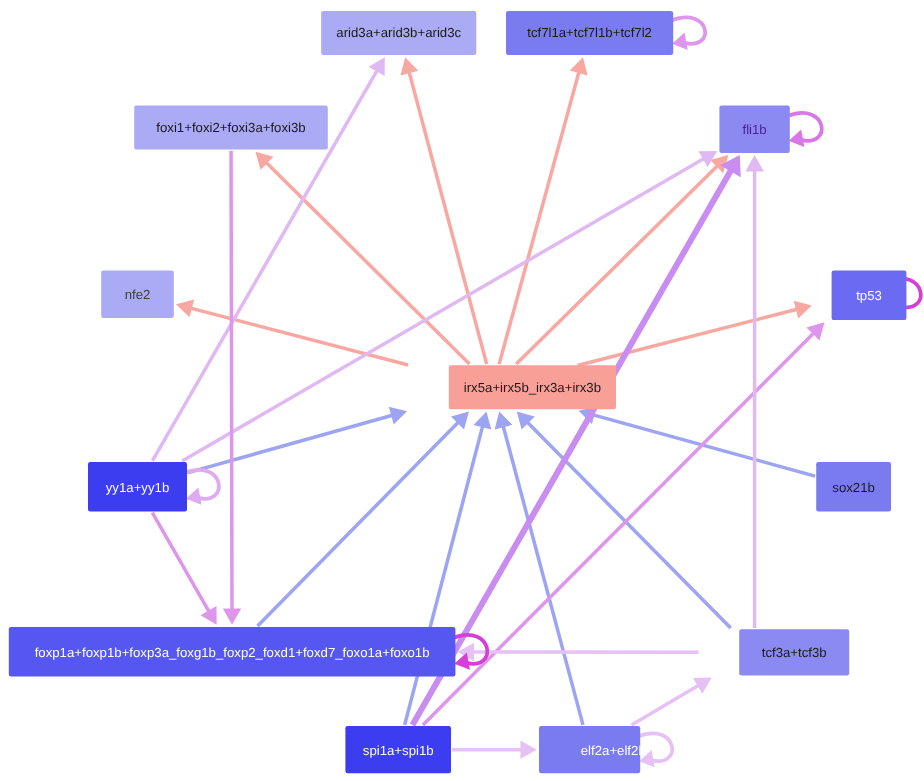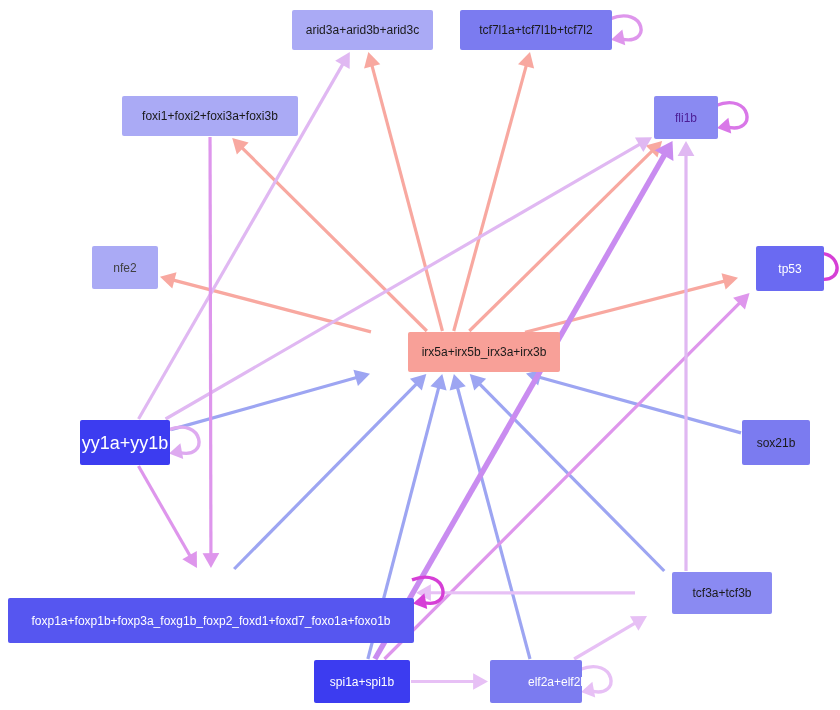--- a/index.html
+++ b/index.html
@@ -171,27 +171,27 @@
     </div>
     <div class="graph-node" style="left: 92px; top: 246px; width: 66px; height: 43px; background: rgb(170, 170, 245); color: #404040; font-size: 12px;">
       <span class="node-label">nfe2</span>
     </div>
     <div class="graph-node" style="left: 756px; top: 246px; width: 68px; height: 45px; background: rgb(106, 106, 242); color: rgb(255, 255, 255); font-size: 12px;">
       <span class="node-label">tp53</span>
     </div>
     <div class="graph-node" style="left: 372px; top: 332px; width: 152px; height: 40px; background: rgb(248, 160, 152); color: rgb(26, 26, 26); font-size: 12px; margin-left: 36px;">
       <span class="node-label">irx5a+irx5b_irx3a+irx3b</span>
     </div>
-    <div class="graph-node" style="left: 80px; top: 420px; width: 90px; height: 45px; background: rgb(60, 60, 240); color: rgb(255, 255, 255); font-size: 18px; text-align: center;">
+    <div class="graph-node" style="left: 80px; top: 420px; width: 90px; height: 45px; background: rgb(60, 60, 240); color: rgb(255, 255, 255); font-size: 12px; text-align: center;">
       <span class="node-label">yy1a+yy1b</span>
     </div>
     <div class="graph-node" style="left: 742px; top: 420px; width: 68px; height: 45px; background: rgb(123, 123, 240); color: rgb(26, 26, 26); font-size: 12px; align-items: center;">
       <span class="node-label">sox21b</span>
     </div>
-    <div class="graph-node" style="left: 8px; top: 570px; width: 406px; height: 45px; background: rgb(86, 86, 240); color: rgb(255, 255, 255); font-size: 12px; margin-top: 28px;">
+    <div class="graph-node" style="left: 8px; top: 570px; width: 406px; height: 45px; background: rgb(86, 86, 240); color: rgb(255, 255, 255); font-size: 12px;">
       <span class="node-label">foxp1a+foxp1b+foxp3a_foxg1b_foxp2_foxd1+foxd7_foxo1a+foxo1b</span>
     </div>
     <div class="graph-node" style="left: 672px; top: 572px; width: 100px; height: 42px; background: rgb(138, 138, 242); color: rgb(26, 26, 26); font-size: 12px;">
       <span class="node-label">tcf3a+tcf3b</span>
     </div>
     <div class="graph-node" style="left: 314px; top: 660px; width: 96px; height: 43px; background: rgb(60, 60, 240); color: rgb(255, 255, 255); font-size: 12px;">
       <span class="node-label">spi1a+spi1b</span>
     </div>
     <div class="graph-node" style="left: 490px; top: 660px; width: 92px; height: 43px; background: rgb(123, 123, 240); color: rgb(255, 255, 255); font-size: 12px; padding-left: 43px;">
       <span class="node-label">elf2a+elf2b</span>

